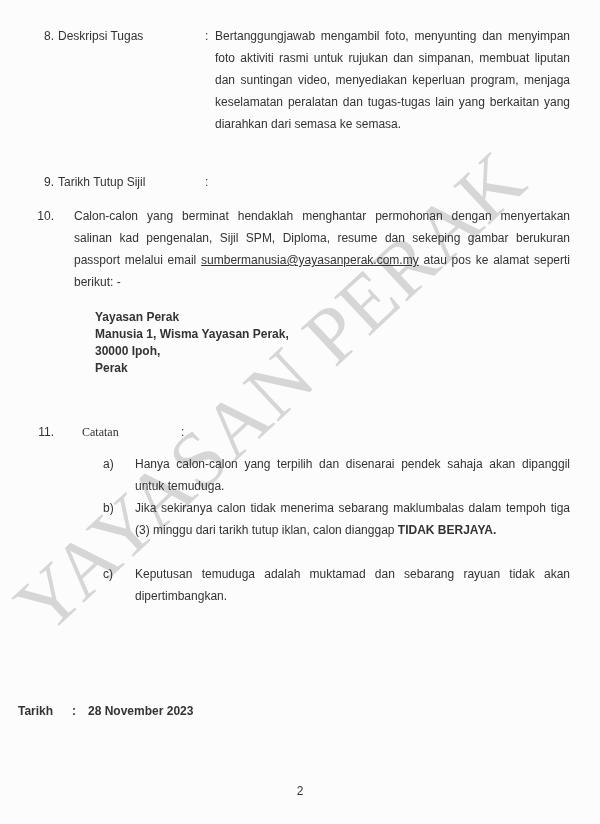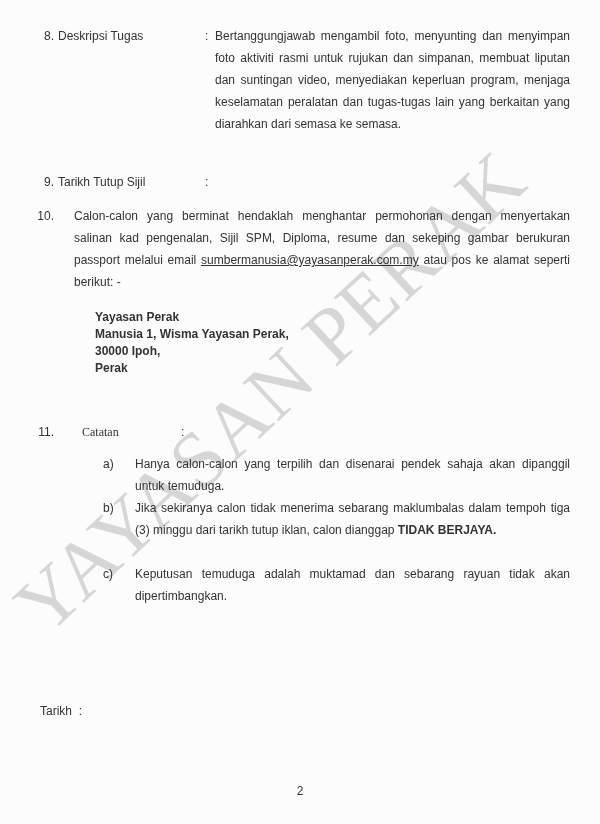--- a/index.html
+++ b/index.html
@@ -31,21 +31,21 @@
   .item10{top:205px;left:36px;right:30px;}
   .item10 .val{margin-left:20px;}
   .email-link{color:inherit;text-decoration:underline;}
   .address{position:absolute;top:309px;left:95px;line-height:17px;font-weight:bold;}
   .item11{top:421px;left:36px;right:30px;gap:24px;}
   .note-row{left:103px;right:30px;}
   .note-a{top:453px;}
   .note-b{top:497px;}
   .note-c{top:563px;}
   .letter{flex:0 0 32px;}
-  .footer-date{top:700px;left:18px;right:30px;font-weight:normal;text-align:right;}
+  .footer-date{top:700px;left:18px;right:30px;font-weight:bold;}
   .footer-date .f-lbl{flex:0 0 54px;}
   .footer-date .f-colon{flex:0 0 10px;}
   .footer-date .f-val{margin-left:6px;}
   .page-number{position:absolute;top:780px;left:0;right:0;text-align:center;}
 </style>
 </head>
 <body>
 
 <div class="page">
 
@@ -95,18 +95,19 @@
     </div>
 
     <div class="row note-row note-c">
       <span class="letter">c)</span>
       <span class="val just">Keputusan temuduga adalah muktamad dan sebarang rayuan tidak akan dipertimbangkan.</span>
     </div>
 
     <div class="row footer-date">
       <span class="f-lbl">Tarikh</span>
       <span class="f-colon">:</span>
+      <span class="f-val">28 November 2023</span>
     </div>
 
     <div class="page-number">2</div>
 
   </div>
 </div>
 
 </body></html>

